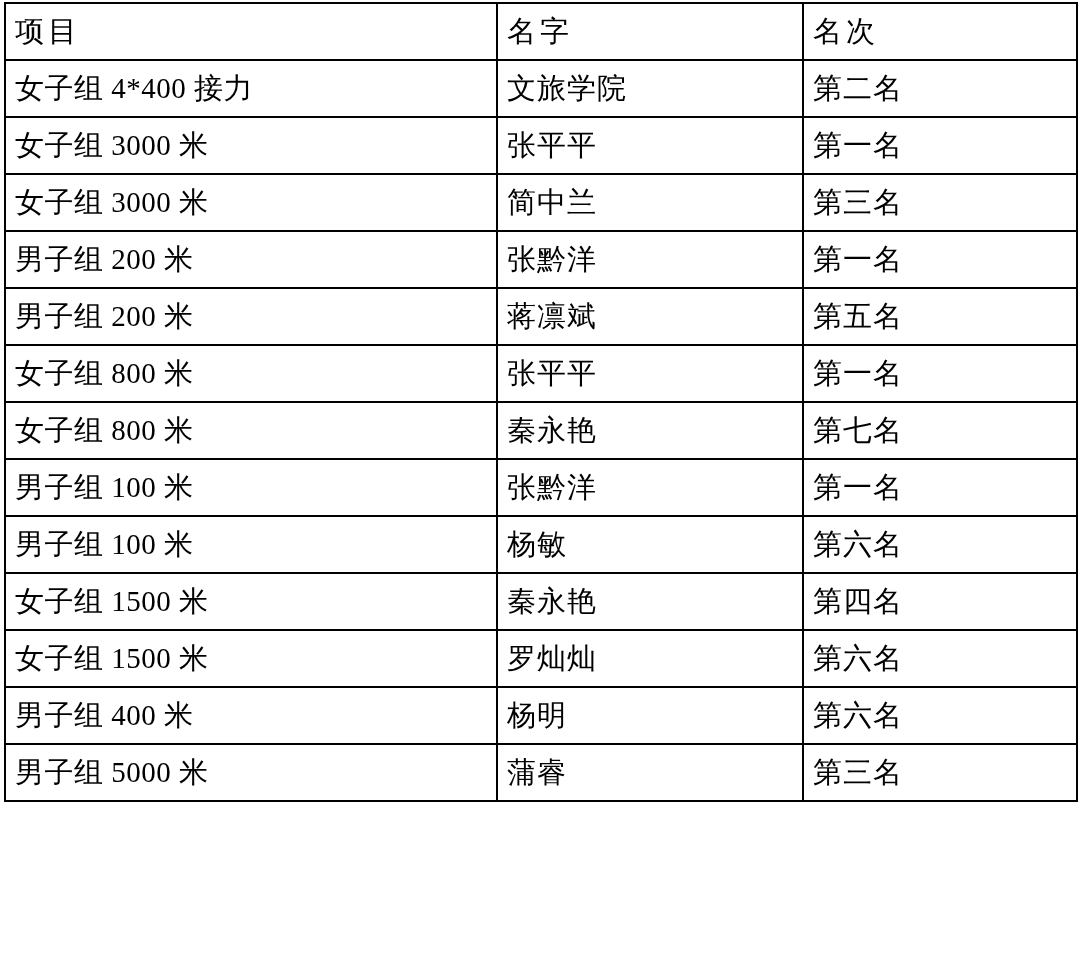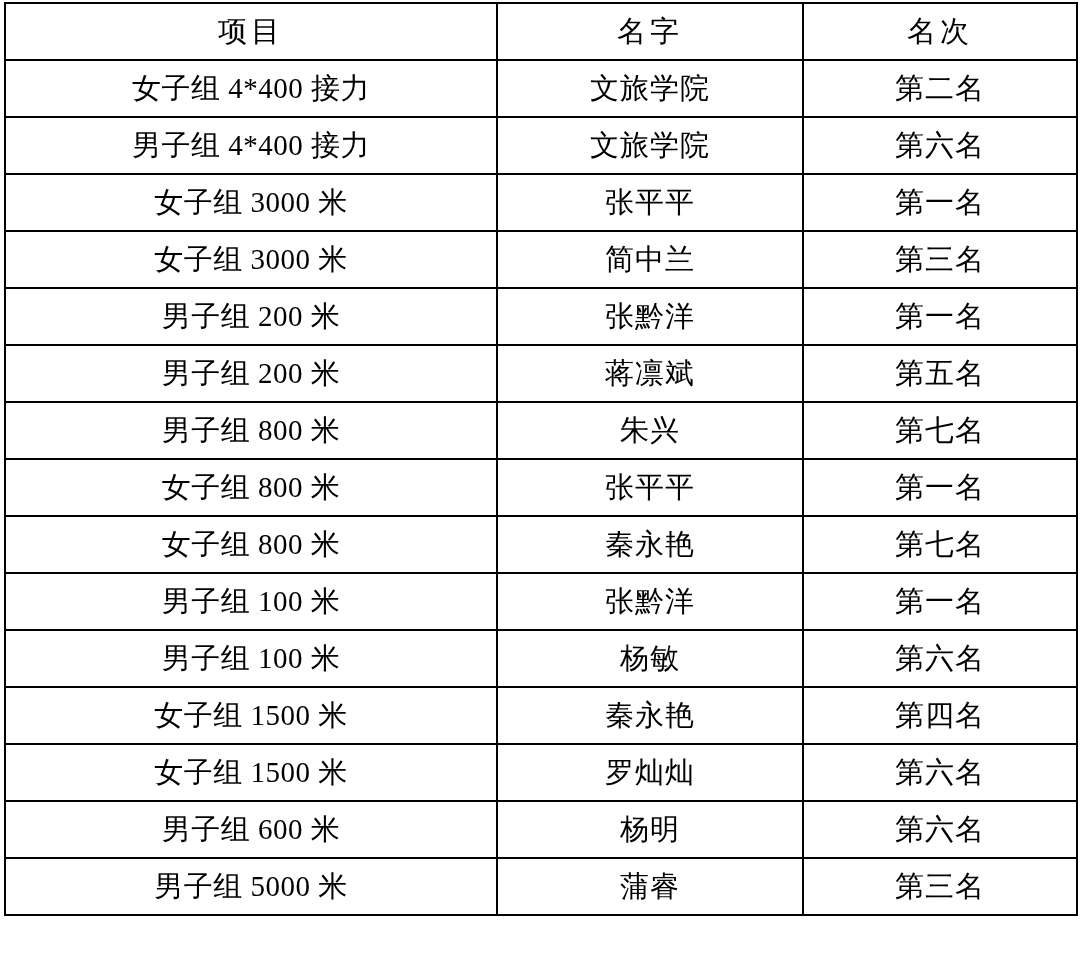--- a/index.html
+++ b/index.html
@@ -26,21 +26,21 @@
     margin: 2px 4px 0 4px;
     table-layout: fixed;
   }
   table.results col.c-event { width: 492px; }
   table.results col.c-name  { width: 306px; }
   table.results col.c-rank  { width: 274px; }
 
   table.results th,
   table.results td {
     border: 2px solid #000000;
-    text-align: center;
+    text-align: left;
     vertical-align: middle;
     font-size: 29px;
     line-height: 1.0;
     height: 51px;
     padding: 2px 9px;
     font-weight: normal;
     white-space: nowrap;
     letter-spacing: 0.5px;
   }
   table.results thead th {
@@ -73,48 +73,38 @@
         <th>名次</th>
       </tr>
     </thead>
     <tbody id="results-body">
         <tr>
           <td class="event-cell">女子组 4*400 接力</td>
           <td class="name-cell">文旅学院</td>
           <td class="rank-cell">第二名</td>
         </tr>
         <tr>
-          <td class="event-cell">男子组 4*400 接力</td>
-          <td class="name-cell">文旅学院</td>
-          <td class="rank-cell">第六名</td>
-        </tr>
-        <tr>
           <td class="event-cell">女子组 3000 米</td>
           <td class="name-cell">张平平</td>
           <td class="rank-cell">第一名</td>
         </tr>
         <tr>
           <td class="event-cell">女子组 3000 米</td>
           <td class="name-cell">简中兰</td>
           <td class="rank-cell">第三名</td>
         </tr>
         <tr>
           <td class="event-cell">男子组 200 米</td>
           <td class="name-cell">张黔洋</td>
           <td class="rank-cell">第一名</td>
         </tr>
         <tr>
           <td class="event-cell">男子组 200 米</td>
           <td class="name-cell">蒋凛斌</td>
           <td class="rank-cell">第五名</td>
-        </tr>
-        <tr>
-          <td class="event-cell">男子组 800 米</td>
-          <td class="name-cell">朱兴</td>
-          <td class="rank-cell">第七名</td>
         </tr>
         <tr>
           <td class="event-cell">女子组 800 米</td>
           <td class="name-cell">张平平</td>
           <td class="rank-cell">第一名</td>
         </tr>
         <tr>
           <td class="event-cell">女子组 800 米</td>
           <td class="name-cell">秦永艳</td>
           <td class="rank-cell">第七名</td>
@@ -133,21 +123,21 @@
           <td class="event-cell">女子组 1500 米</td>
           <td class="name-cell">秦永艳</td>
           <td class="rank-cell">第四名</td>
         </tr>
         <tr>
           <td class="event-cell">女子组 1500 米</td>
           <td class="name-cell">罗灿灿</td>
           <td class="rank-cell">第六名</td>
         </tr>
         <tr>
-          <td class="event-cell">男子组 600 米</td>
+          <td class="event-cell">男子组 400 米</td>
           <td class="name-cell">杨明</td>
           <td class="rank-cell">第六名</td>
         </tr>
         <tr>
           <td class="event-cell">男子组 5000 米</td>
           <td class="name-cell">蒲睿</td>
           <td class="rank-cell">第三名</td>
         </tr>
       </tbody>
   </table>

